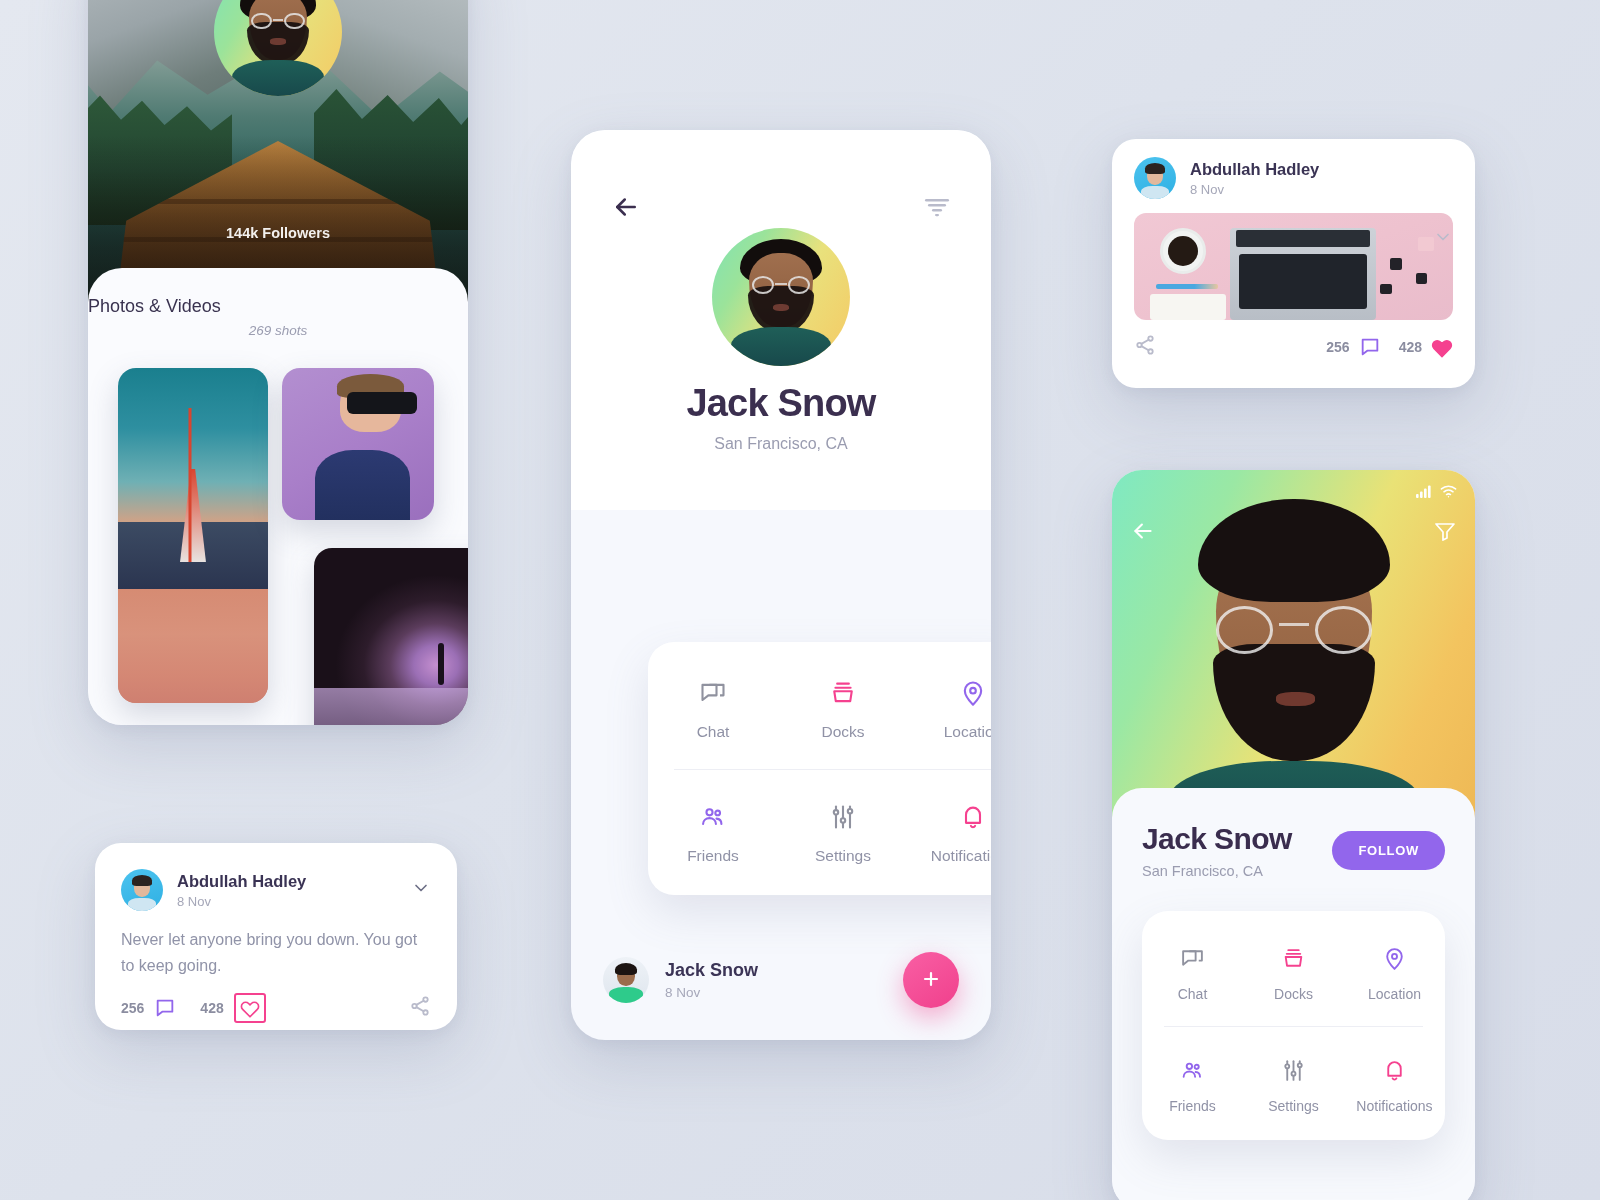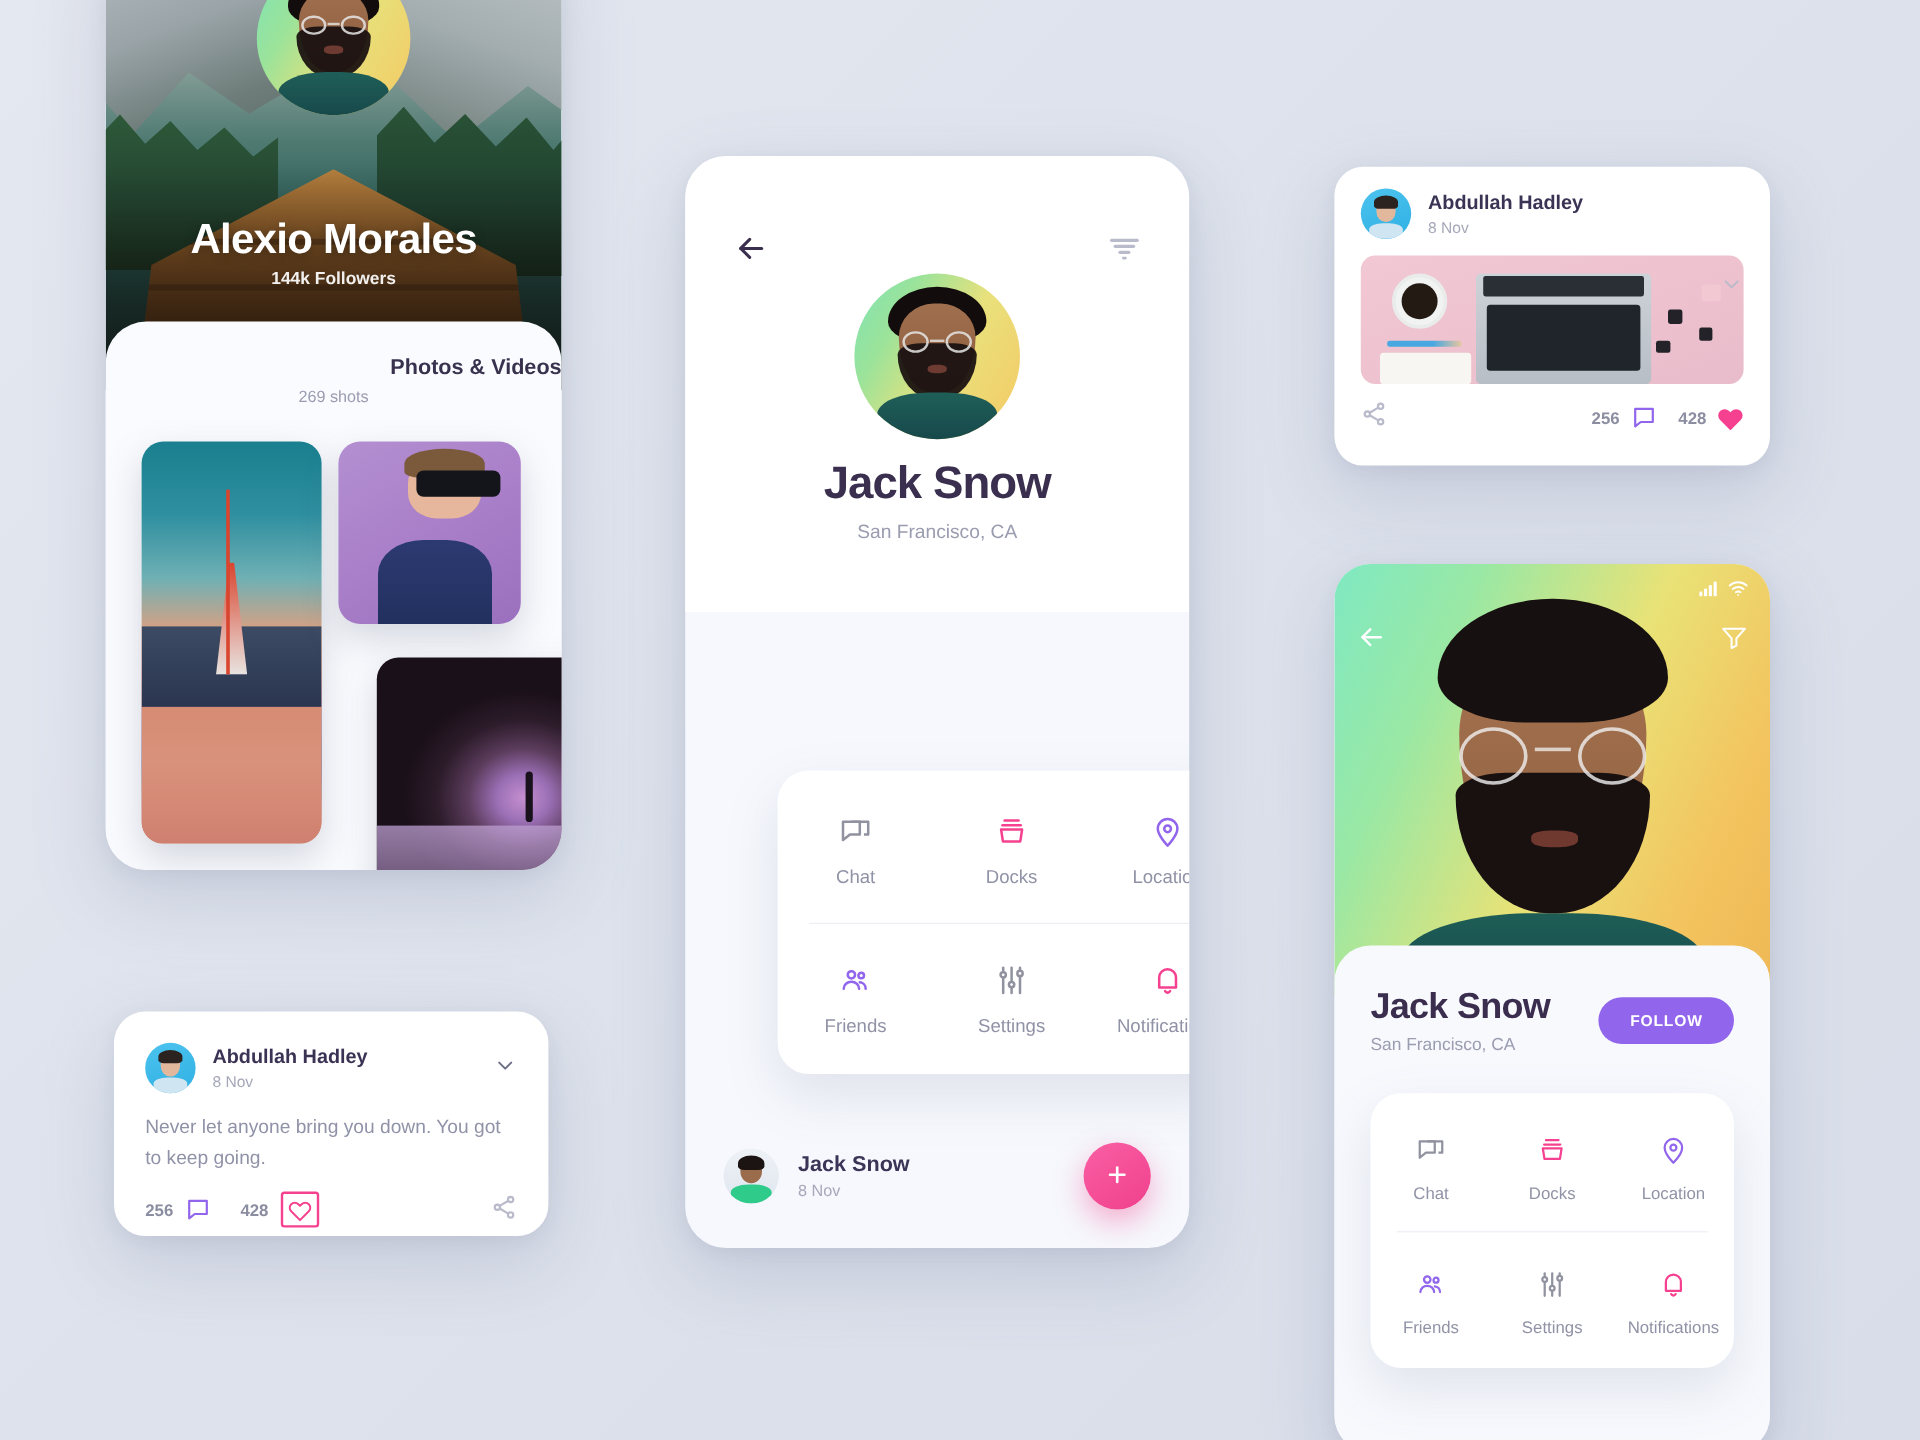--- a/index.html
+++ b/index.html
@@ -48,22 +48,22 @@
      width: 128px; height: 128px; border-radius: 50%; overflow: hidden;
      background: linear-gradient(120deg,#7fe3b5 0%,#9be39a 28%,#e7e07a 58%,#f5c964 100%); }
   .hero-name { position: absolute; left: 0; right: 0; top: 240px; text-align: center;
      color: #fff; font-size: 35px; font-weight: bold; letter-spacing: -.6px;
      text-shadow: 0 2px 10px rgba(0,0,0,.35); }
   .hero-sub { position: absolute; left: 0; right: 0; top: 285px; text-align: center;
      color: rgba(255,255,255,.93); font-size: 14.5px; font-weight: bold; }
 
   .pv-sheet { position: absolute; left: 0; right: 0; top: 328px; bottom: 0;
      background: #fafbfe; border-radius: 34px 34px 34px 34px; }
-  .pv-title { text-align: right; padding-top: 28px; font-size: 18px; font-weight: bold; color: #39324f; }
-  .pv-count { text-align: center; margin-top: 6px; font-size: 13.5px; color: #9a9cb0; }
+  .pv-title { text-align: left; padding-top: 28px; font-size: 18px; font-weight: normal; color: #39324f; }
+  .pv-count { text-align: center; margin-top: 6px; font-size: 13.5px; color: #9a9cb0; font-style: italic; }
 
   
   .face { position: absolute; inset: 0; }
   .face .hair { position: absolute; left: 20%; top: 8%; width: 60%; height: 34%;
      background: #120d0c; border-radius: 50% 50% 42% 42%/ 62% 62% 38% 38%; }
   .face .skin { position: absolute; left: 27%; top: 18%; width: 46%; height: 54%;
      background: linear-gradient(#a06f4e,#8a5c3e); border-radius: 46% 46% 44% 44%/38% 38% 62% 62%; }
   .face .beard { position: absolute; left: 26%; top: 42%; width: 48%; height: 34%;
      background: #1a1110; border-radius: 30% 30% 48% 48%/20% 20% 80% 80%; opacity: .94; }
   .face .mouth { position: absolute; left: 44%; top: 55%; width: 12%; height: 5%;
@@ -256,21 +256,20 @@
             <div class="hair"></div>
             <div class="skin"></div>
             <div class="beard"></div>
           <div class="mouth"></div>
             <div class="glass-l"></div>
             <div class="glass-r"></div>
           <div class="bridge"></div>
             <div class="body"></div>
           </div>
       </div>
-      <div class="hero-name">Alexio Morales</div>
       <div class="hero-sub">144k Followers</div>
     </div>
 
     <div class="pv-sheet">
       <div class="pv-title">Photos &amp; Videos</div>
       <div class="pv-count">269 shots</div>
       <div class="photos">
         <div class="ph" id="photo-tokyo">
           <div class="water"></div>
             <div class="city"></div>

